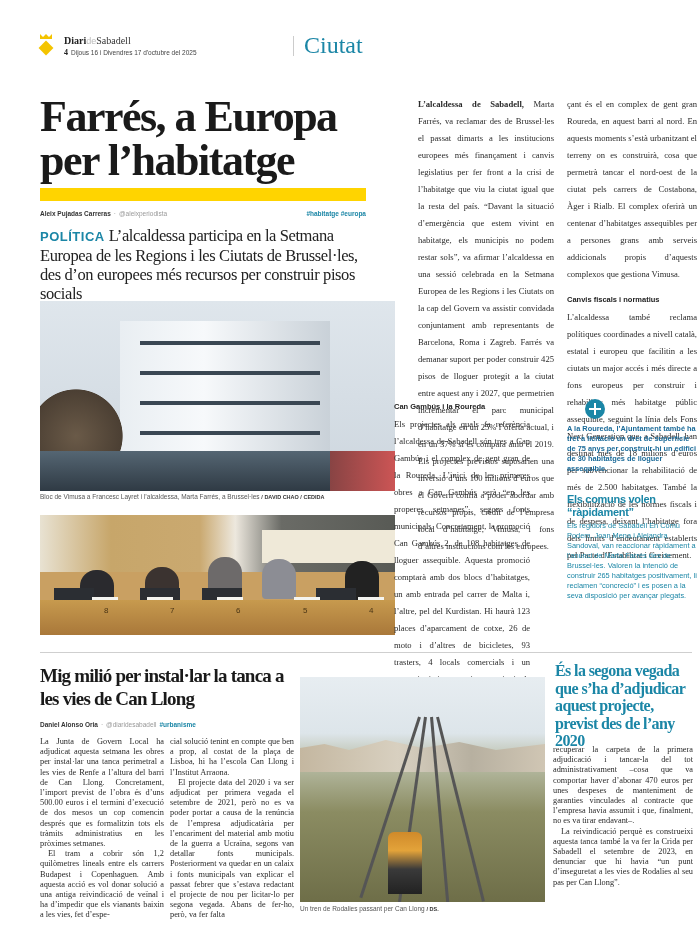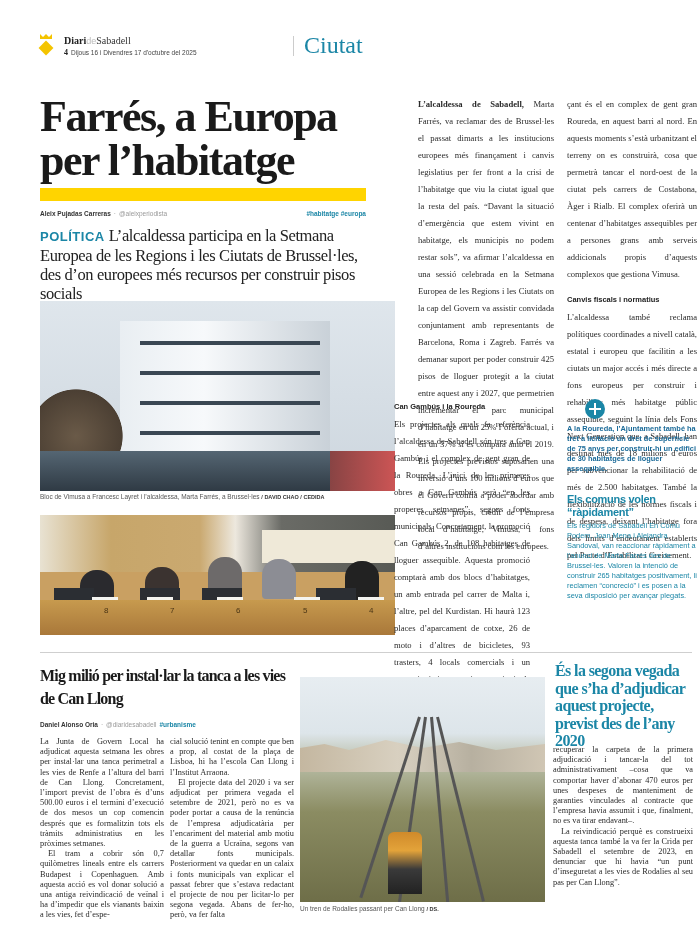--- a/index.html
+++ b/index.html
@@ -65,21 +65,21 @@
   .plus-icon::before, .plus-icon::after { content: ""; position: absolute; background: #fff; }
   .plus-icon::before { left: 4px; top: 9px; width: 12px; height: 2px; }
   .plus-icon::after { left: 9px; top: 4px; width: 2px; height: 12px; }
   .infobox { left: 567px; top: 424px; width: 130px; font-family: "Liberation Sans", sans-serif; font-weight: bold; font-size: 7.4px; line-height: 10px; color: #1b6b99; }
   .sidehead { left: 567px; top: 493px; width: 130px; font-family: "Liberation Sans", sans-serif; font-weight: bold; font-size: 11px; line-height: 12.5px; color: #1b86a6; letter-spacing: -0.3px; }
   .sidebody { left: 567px; top: 521px; width: 130px; font-family: "Liberation Sans", sans-serif; font-size: 7.4px; line-height: 10px; color: #1b86a6; }
 
   .divider-h { left: 40px; top: 652px; width: 652px; height: 1px; background: #cfcfcf; }
 
   
-  .headline2 { left: 40px; top: 664px; width: 260px; font-size: 16px; line-height: 23px; font-weight: bold; letter-spacing: -0.8px; color: #1a1a1a; }
+  .headline2 { left: 40px; top: 664px; width: 260px; font-size: 19px; line-height: 23px; font-weight: bold; letter-spacing: -0.8px; color: #1a1a1a; }
   .byline2 { left: 40px; top: 721px; font-family: "Liberation Sans", sans-serif; font-size: 6.5px; }
   .byline2 .author { font-weight: bold; color: #333; }
   .byline2 .sep { color: #aaa; margin: 0 3px; }
   .byline2 .handle { color: #999; }
   .byline2 .tags { color: #1b86a6; font-weight: bold; margin-left: 3px; }
   .colC { left: 40px; top: 737px; width: 124px; font-size: 8.3px; line-height: 10.2px; }
   .colD { left: 170px; top: 737px; width: 124px; font-size: 8.3px; line-height: 10.2px; }
   .indent { text-indent: 8px; }
   .lead2 { font-weight: normal; margin-top: 44px; }
 
@@ -179,21 +179,21 @@
 <div class="abs sidebody">Els regidors de Sabadell En Comú Podem, Joan Mena i Alejandra Sandoval, van reaccionar ràpidament a l’anunci de Marta Farrés des de Brussel·les. Valoren la intenció de construir 265 habitatges positivament, li reclamen “concreció” i es posen a la seva disposició per avançar plegats.</div>
 
 <div class="abs divider-h"></div>
 
 <h2 class="abs headline2">Mig milió per instal·lar la tanca a les vies de Can Llong</h2>
 <div class="abs byline2">
   <span class="author">Daniel Alonso Oria</span><span class="sep">·</span><span class="handle">@diaridesabadell</span><span class="tags">#urbanisme</span>
 </div>
 <div class="abs col colC">
   <p><span class="lead2">La Junta de Govern Local</span><span> ha adjudicat aquesta setmana les obres per instal·lar una tanca perimetral a les vies de Renfe a l’altura del barri de Can Llong. Concretament, l’import previst de l’obra és d’uns 500.00 euros i el termini d’execució de dos mesos un cop comencin després que es formalitzin tots els tràmits administratius en les pròximes setmanes.</span></p>
-  <p class="indent">El tram a cobrir són 0,7 quilòmetres lineals entre els carrers Budapest i Copenhaguen. Amb aquesta acció es vol donar solució a una antiga reivindicació de veïnal i ha d’impedir que els vianants baixin a les vies, fet d’espe-</p>
+  <p class="indent">El tram a cobrir són 1,2 quilòmetres lineals entre els carrers Budapest i Copenhaguen. Amb aquesta acció es vol donar solució a una antiga reivindicació de veïnal i ha d’impedir que els vianants baixin a les vies, fet d’espe-</p>
 </div>
 <div class="abs col colD">
   <p>cial solució tenint en compte que ben a prop, al costat de la plaça de Lisboa, hi ha l’escola Can Llong i l’Institut Arraona.</p>
   <p class="indent">El projecte data del 2020 i va ser adjudicat per primera vegada el setembre de 2021, però no es va poder portar a causa de la renúncia de l’empresa adjudicatària per l’encariment del material amb motiu de la guerra a Ucraïna, segons van detallar fonts municipals. Posteriorment va quedar en un calaix i fonts municipals van explicar el passat febrer que s’estava redactant el projecte de nou per licitar-lo per segona vegada. Abans de fer-ho, però, va fer falta</p>
 </div>
 
 <div class="abs photo3">
   <div class="bldgs"></div>
   <div class="track" style="left:118px;top:40px;transform:rotate(18deg)"></div>
   <div class="track" style="left:124px;top:40px;transform:rotate(8deg)"></div>

